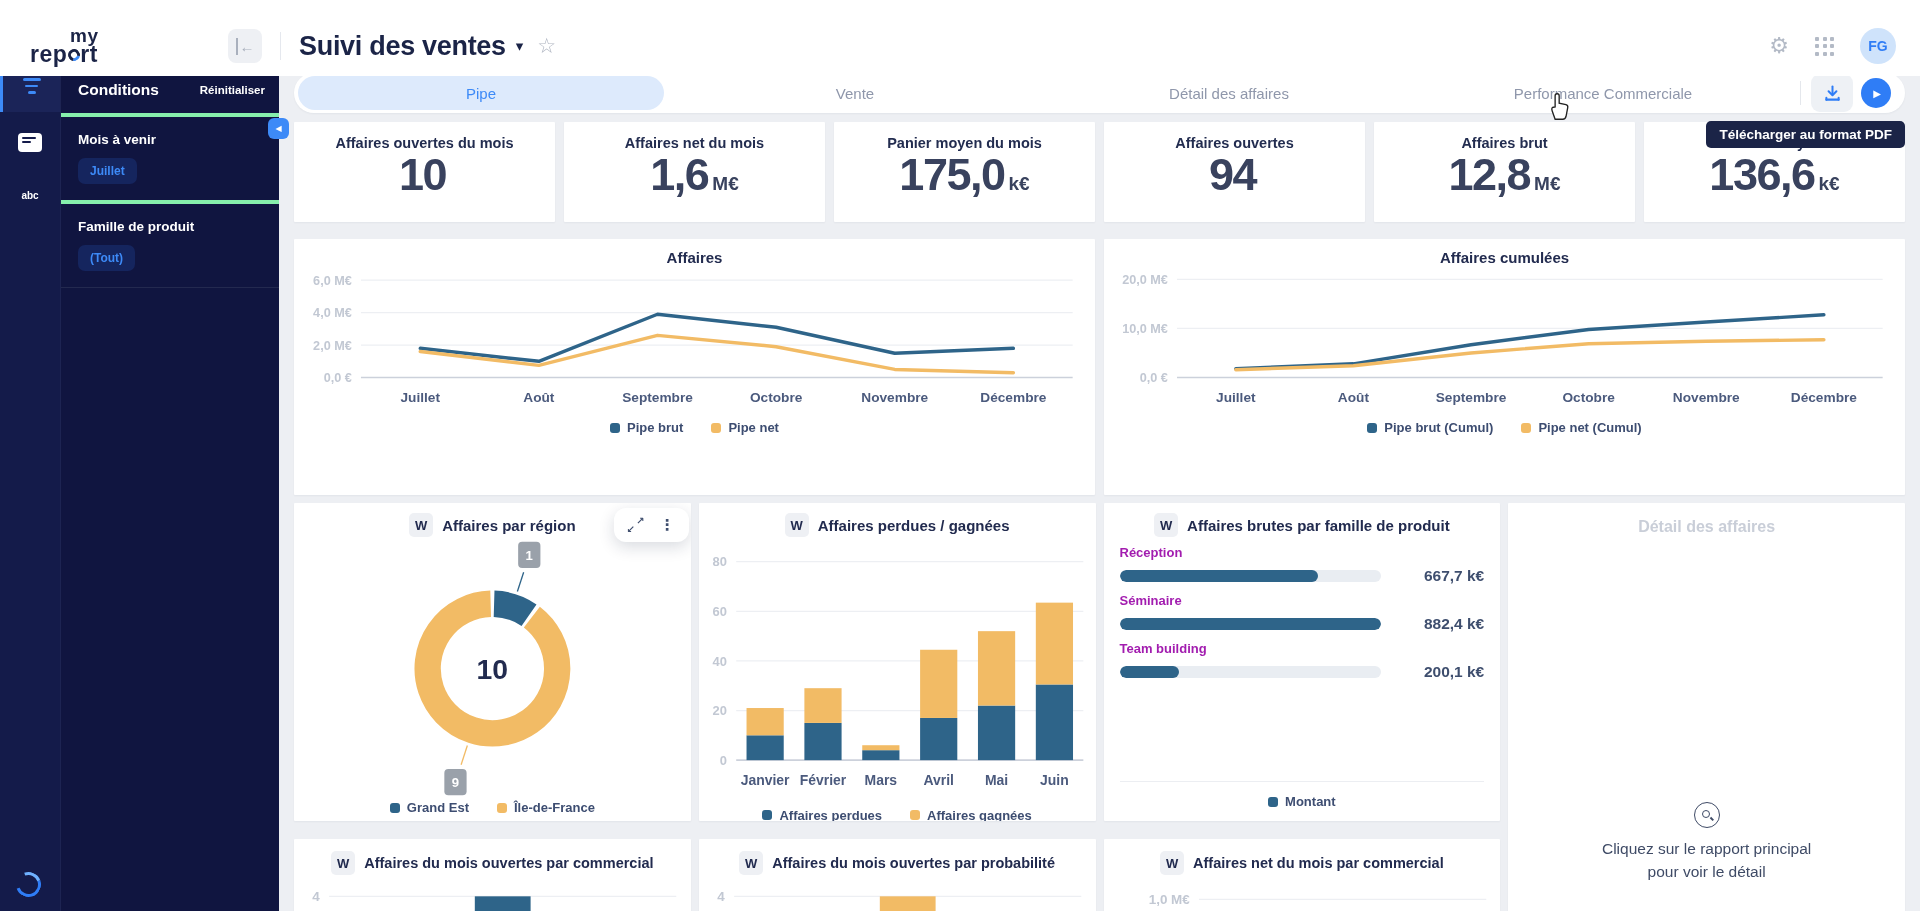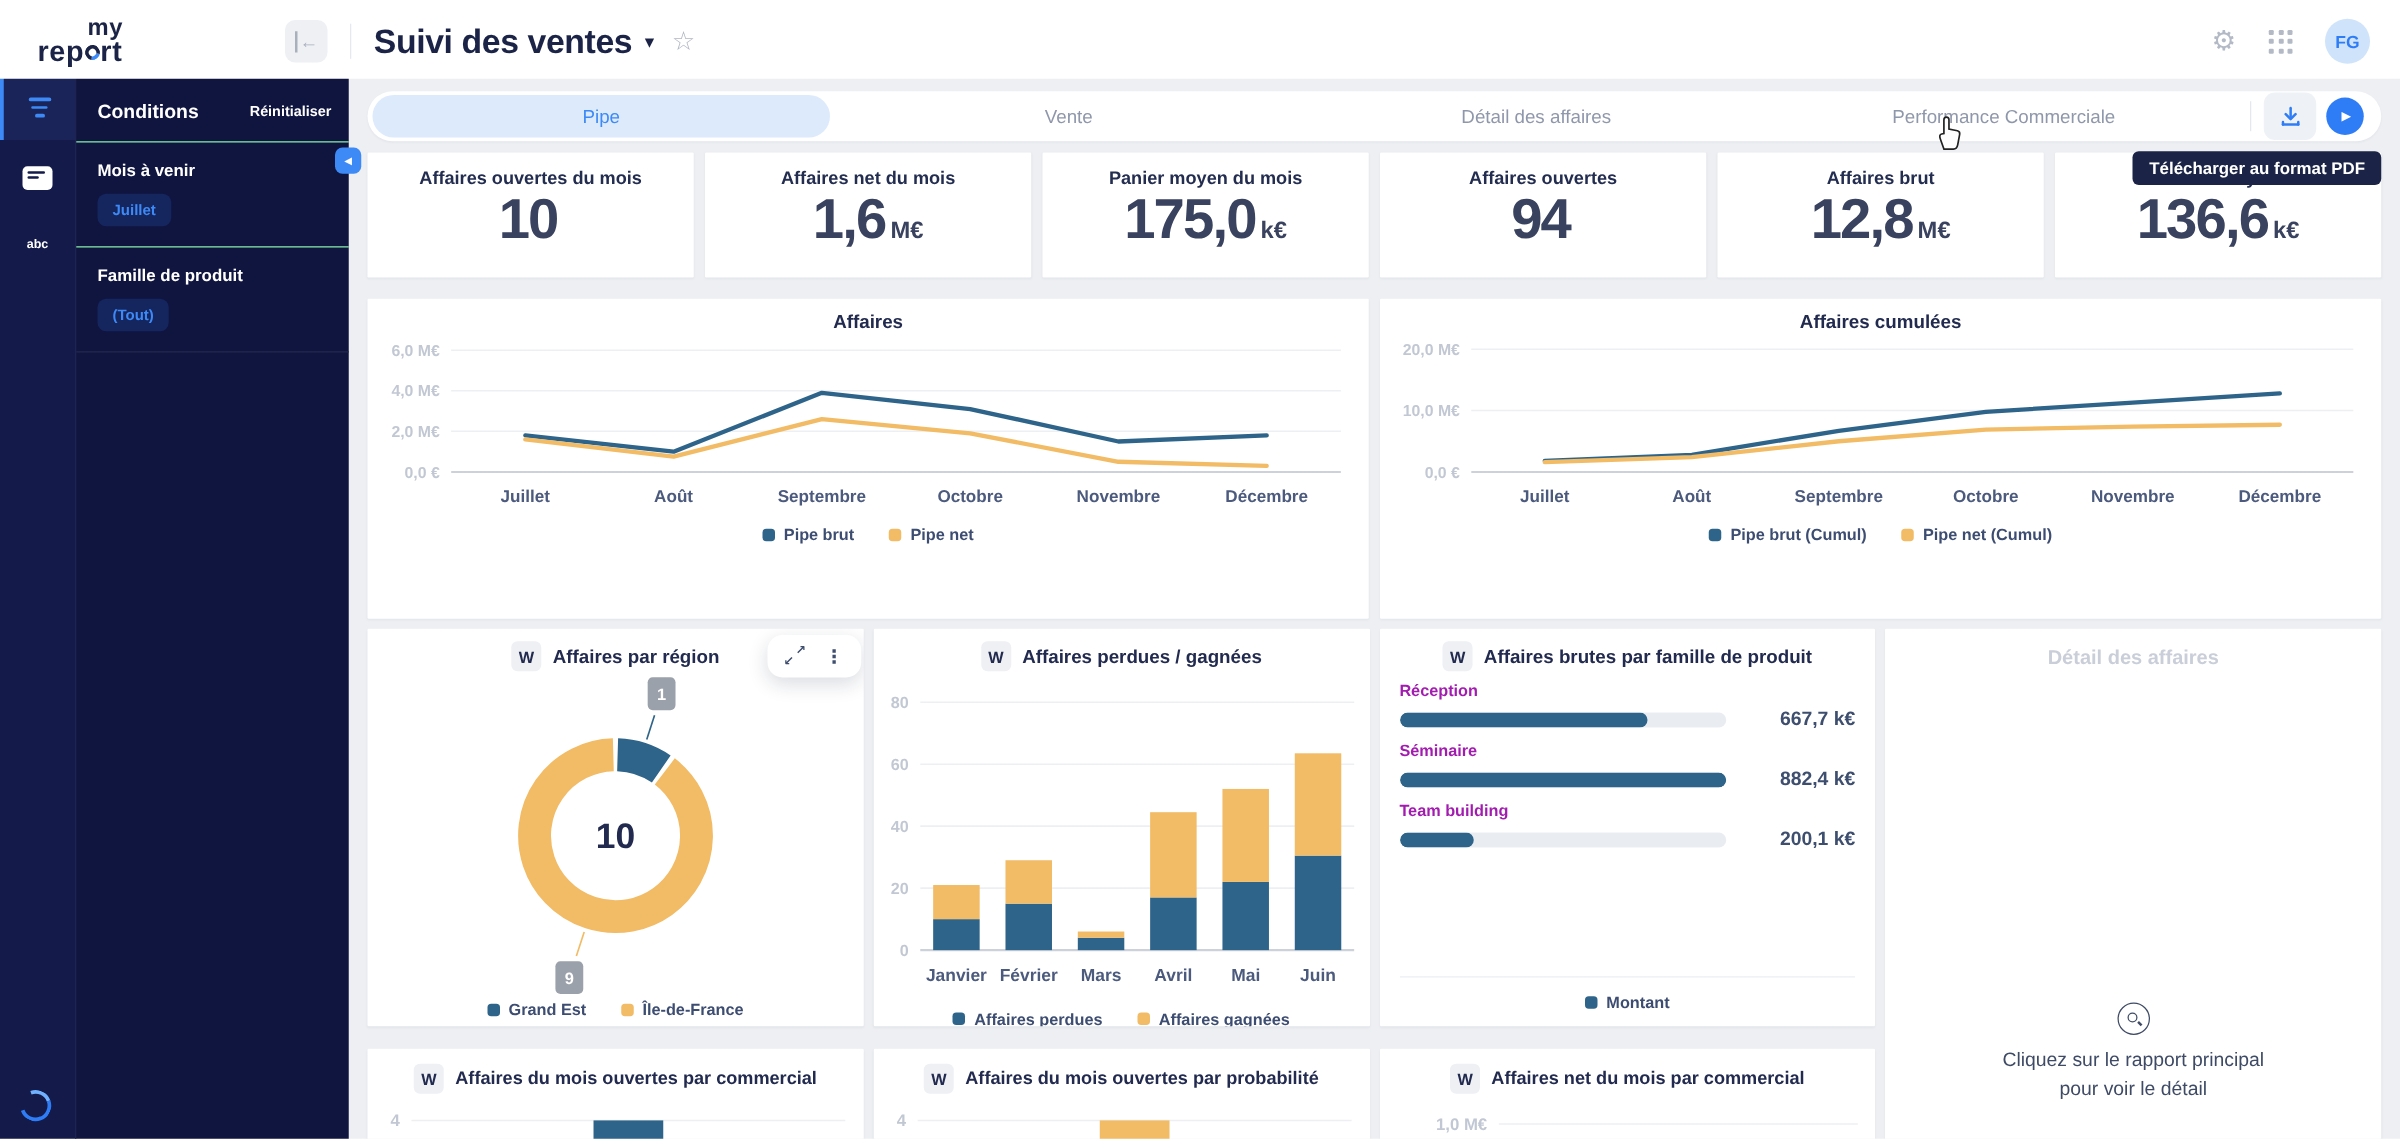--- a/index.html
+++ b/index.html
@@ -1,20 +1,20 @@
 <!DOCTYPE html>
 <html><head>
 <meta charset="utf-8">
 <style>
   * { margin:0; padding:0; box-sizing:border-box; }
   html,body { width:1920px; height:911px; overflow:hidden;
     font-family:"Liberation Sans","DejaVu Sans",sans-serif; background:#fff; }
 
   
-  .header { position:absolute; left:0; top:3px; width:1920px; height:60px; background:#fff;
+  .header { position:absolute; left:0; top:16px; width:1920px; height:60px; background:#fff;
     display:flex; align-items:center; z-index:10; }
   .logo { width:228px; padding-left:30px; color:#1b2447; font-weight:800; line-height:0.92; }
   .logo .l1 { font-size:19px; margin-left:40px; letter-spacing:0.5px; }
   .logo .l2 { font-size:23px; letter-spacing:0.5px; display:flex; align-items:center; }
   .logo-o { display:inline-block; width:12px; height:12px; border:3.2px solid #1b2447;
     border-radius:50%; border-bottom-color:#3d8af7; transform:rotate(-35deg); margin:0 0.5px; }
   .collapse-btn { width:34px; height:34px; border-radius:8px; background:#eef0f4; color:#a9b0bd;
     display:flex; align-items:center; justify-content:center; font-size:15px; font-weight:700; }
   .collapse-btn .bar { border-left:2px solid #a9b0bd; padding-left:2px; }
   .hdr-divider { width:1px; height:28px; background:#e5e8ee; margin:0 18px; }
@@ -41,21 +41,21 @@
   .rail-abc { color:#fff; font-weight:700; font-size:10px; }
   .rail-logo { position:absolute; left:16px; bottom:14px; width:25px; height:25px; border-radius:50%;
     border:3.4px solid #2f7df6; border-top-color:#6fb1ff; border-left-color:transparent; transform:rotate(25deg); }
 
   
   .panel { position:absolute; left:60px; top:60px; bottom:0; width:219px; background:#101540;
     border-left:1px solid #1d2452; z-index:4; color:#fff; }
   .panel-head { display:flex; align-items:center; justify-content:space-between; padding:21px 14px 14px 17px; }
   .cond-title { font-size:15.5px; font-weight:800; }
   .reset { font-size:11.5px; font-weight:700; color:#fff; }
-  .panel-sec { border-top:1px solid #86efac; padding:15px 17px 16px 17px; }
+  .panel-sec { border-top:4px solid #86efac; padding:15px 17px 16px 17px; }
   .sec-title { font-size:13.5px; font-weight:800; }
   .chip { display:inline-block; margin-top:11px; background:#15255e; color:#3d8af7;
     font-size:12px; font-weight:700; padding:6px 12px; border-radius:7px; }
   .panel-collapse { position:absolute; right:-10px; top:58px; width:21px; height:21px; border-radius:6px;
     background:#3d8af7; color:#fff; font-size:8px; display:flex; align-items:center; justify-content:center; z-index:6; }
   .panel-bottom-line { border-top:1px solid #23294f; }
 
   
   .main { position:absolute; left:279px; top:60px; right:0; bottom:0; background:#edeff3;
     overflow:hidden; padding:0 15px; }

